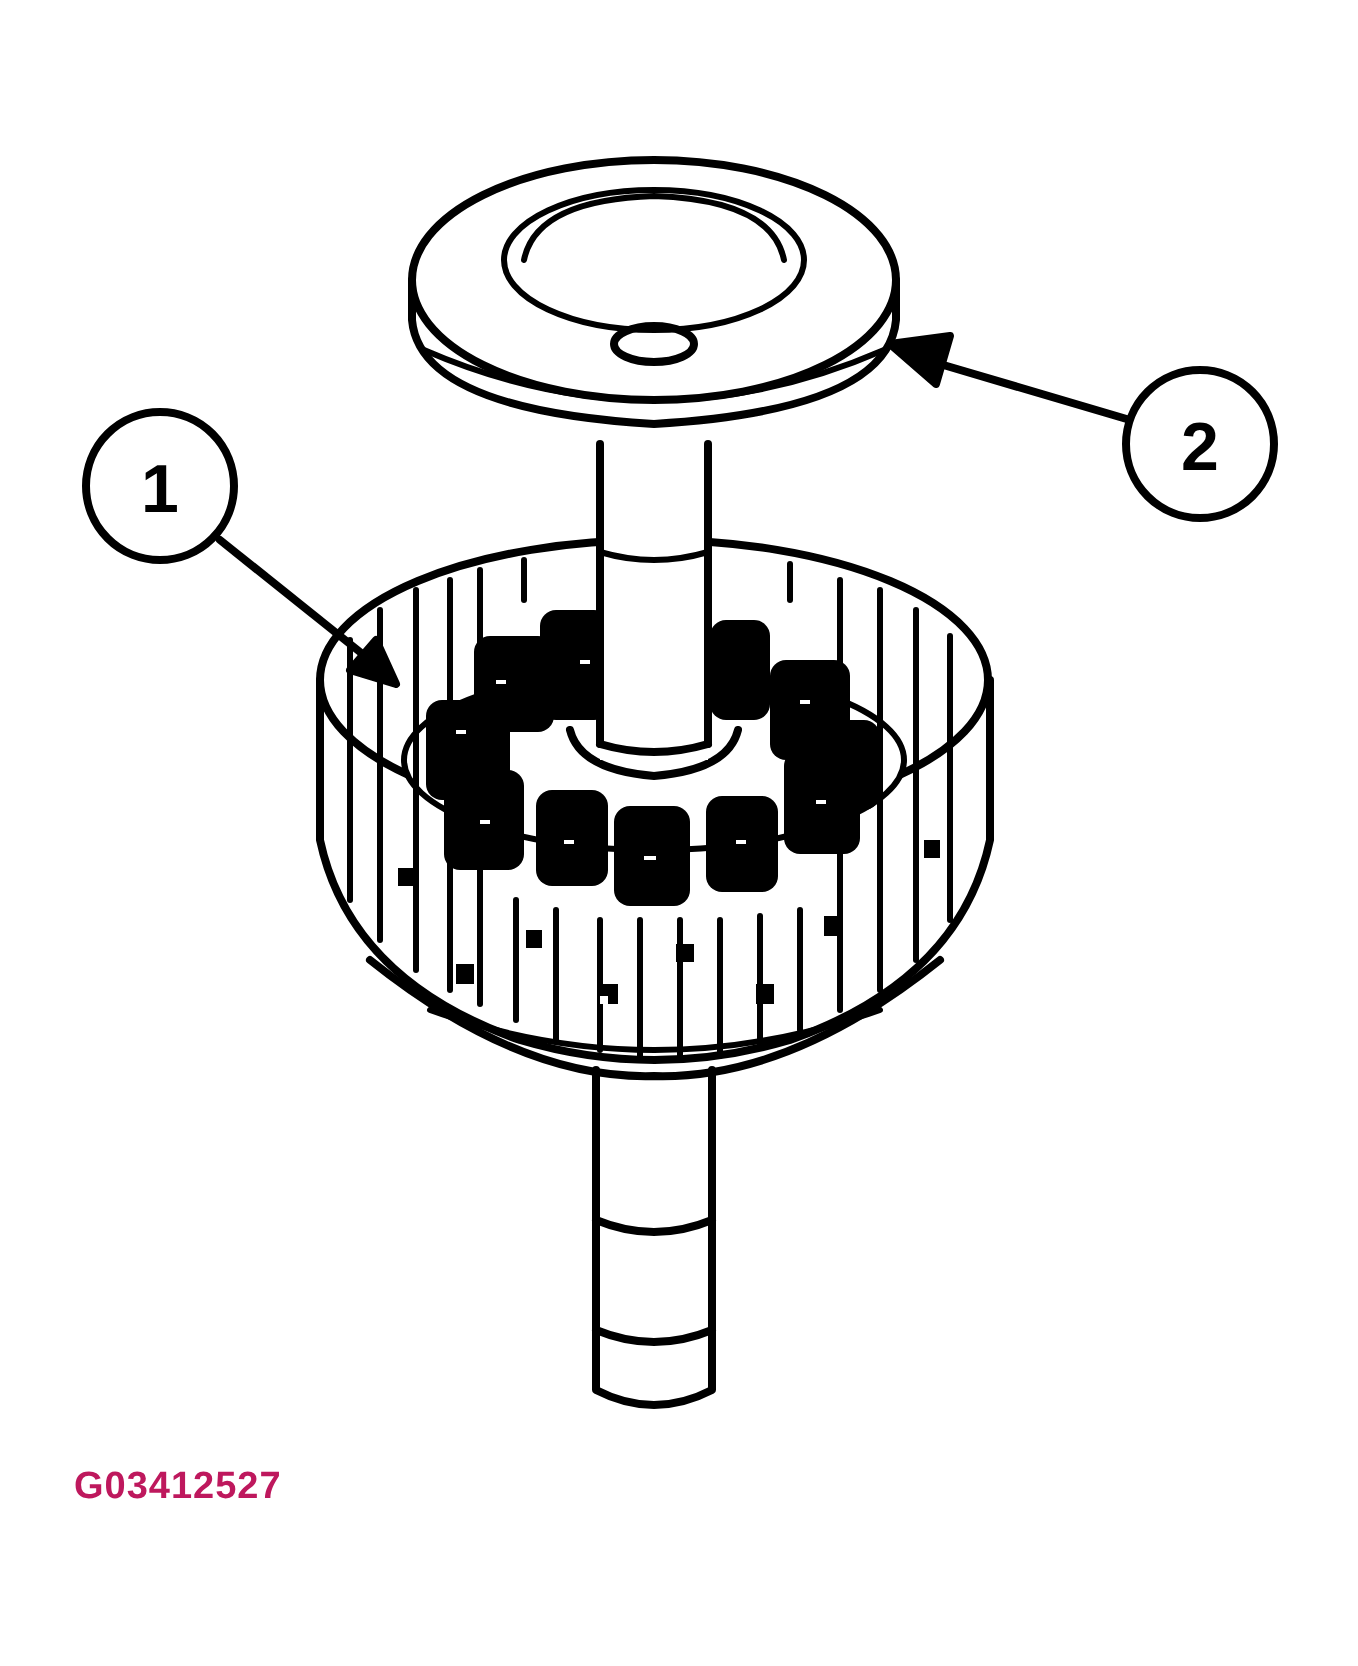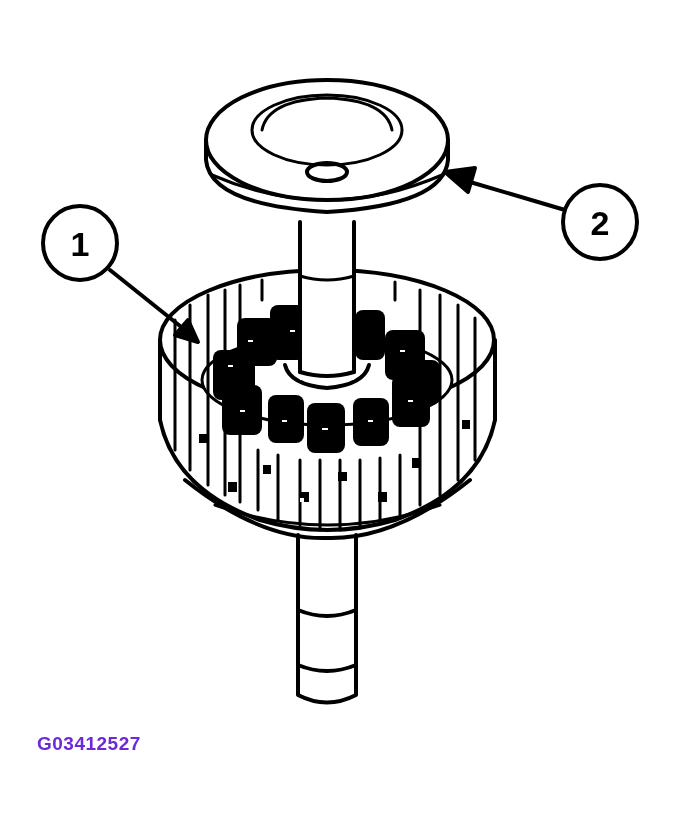--- a/index.html
+++ b/index.html
@@ -1,21 +1,21 @@
 <!DOCTYPE html>
 <html><head>
   <meta charset="utf-8">
   <style>
     html, body { margin: 0; padding: 0; background: #ffffff; }
     body { width: 679px; height: 833px; position: relative; overflow: hidden; font-family: "Liberation Sans", sans-serif; }
     #canvas { position: absolute; left: 0; top: 0; width: 679px; height: 833px; }
     .figure-id {
       position: absolute; left: 37px; top: 733px;
       font-family: "Liberation Sans", sans-serif; font-size: 19px; font-weight: bold;
-      color: #6d28d9; letter-spacing: 0.5px;
+      color: #be185d; letter-spacing: 0.5px;
     }
     .callout-label {
       font-family: "Liberation Sans", sans-serif; font-weight: bold; font-size: 34px; fill: #000;
     }
   </style>
 </head>
 <body>
 
 <div id="canvas">
   <svg width="679" height="833" viewBox="0 0 679 833" xmlns="http://www.w3.org/2000/svg">

